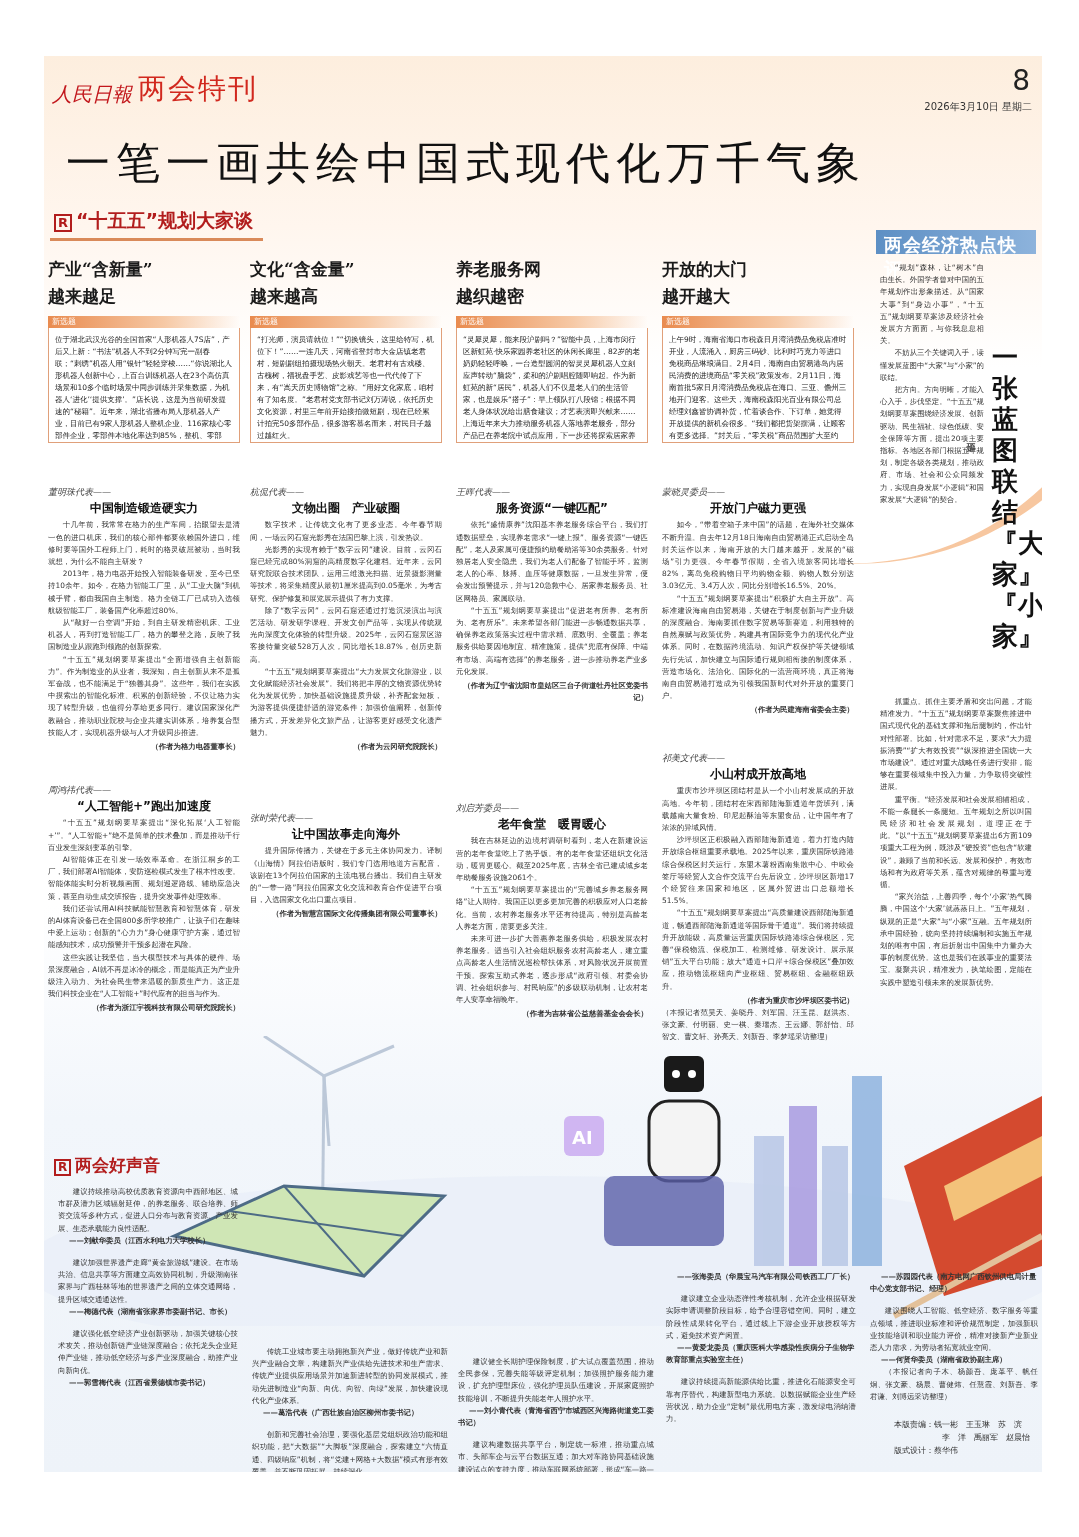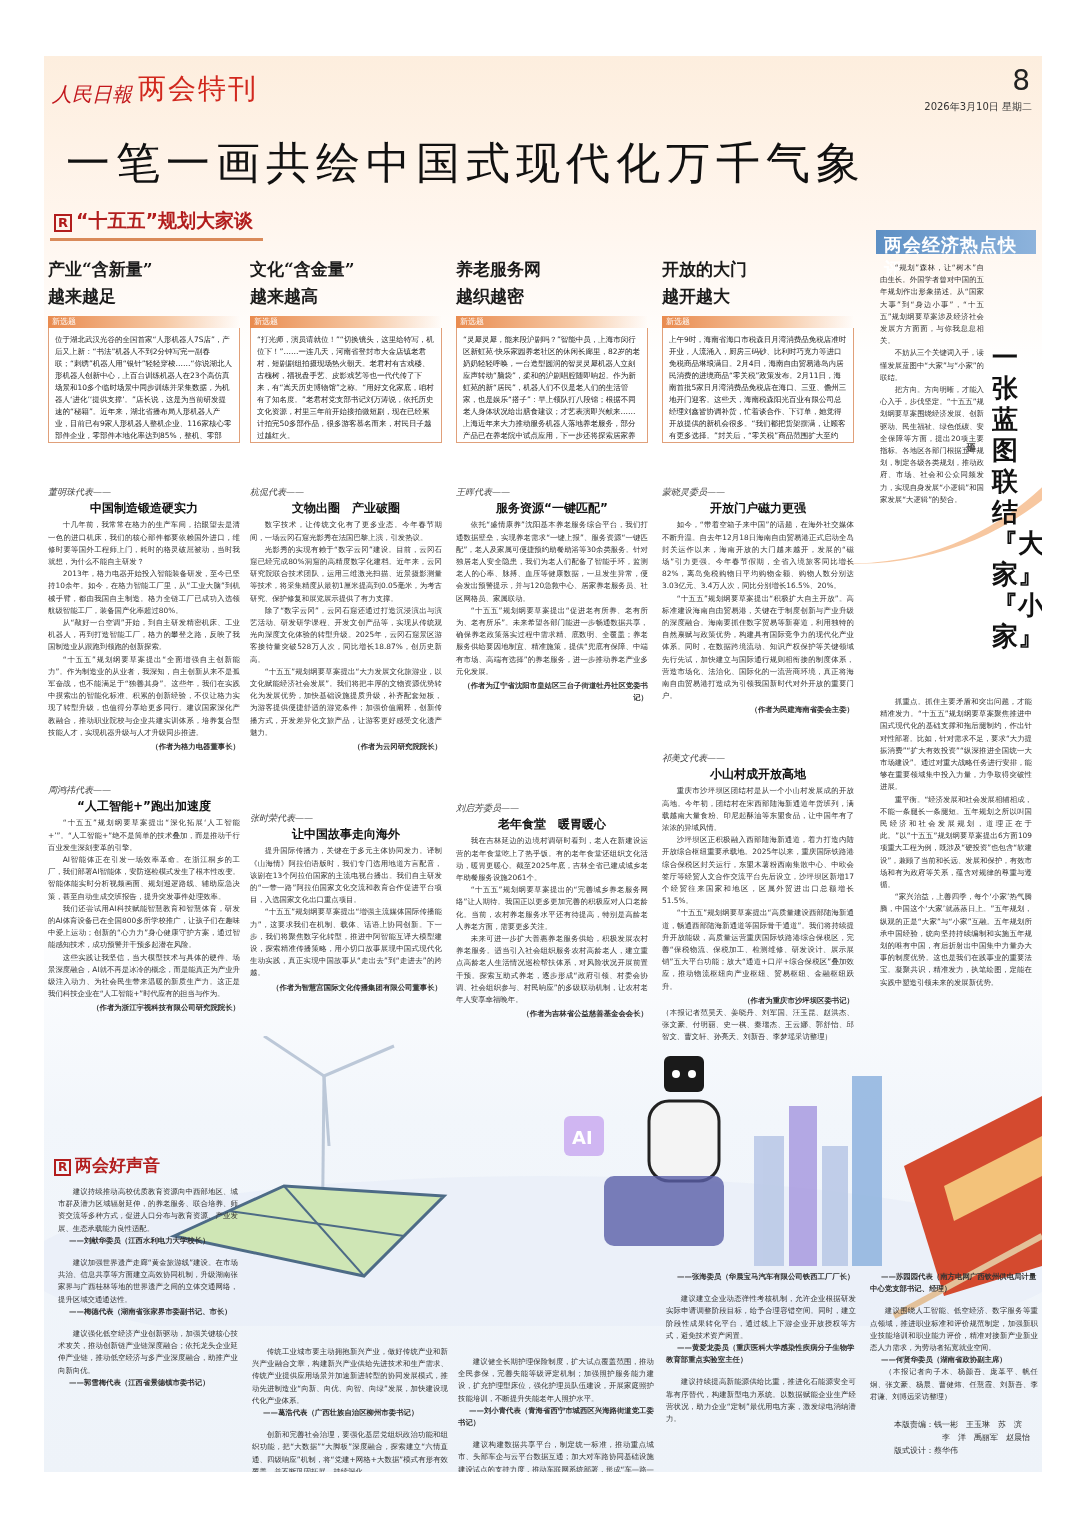--- a/index.html
+++ b/index.html
@@ -118,21 +118,20 @@
     <p>“十五五”规划纲要草案提出“深化拓展‘人工智能+’”。“人工智能+”绝不是简单的技术叠加，而是推动千行百业发生深刻变革的引擎。</p>
     <p>AI智能体正在引发一场效率革命。在浙江桐乡的工厂，我们部署AI智能体，安防巡检模式发生了根本性改变。智能体能实时分析视频画面、规划巡逻路线、辅助应急决策，甚至自动生成交班报告，提升突发事件处理效率。</p>
     <p>我们还尝试用AI科技赋能智慧教育和智慧体育，研发的AI体育设备已在全国800多所学校推广，让孩子们在趣味中爱上运动；创新的“心力力”身心健康守护方案，通过智能感知技术，成功预警并干预多起潜在风险。</p>
     <p>这些实践让我坚信，当大模型技术与具体的硬件、场景深度融合，AI就不再是冰冷的概念，而是能真正为产业升级注入动力、为社会民生带来温暖的新质生产力。这正是我们科技企业在“人工智能+”时代应有的担当与作为。</p>
     <div class="author">（作者为浙江宇视科技有限公司研究院院长）</div>
   </div>
   <div class="col" style="left:206px;top:756px">
     <div class="byline">张时荣代表——</div>
     <h3>让中国故事走向海外</h3>
     <p>提升国际传播力，关键在于多元主体协同发力。译制《山海情》阿拉伯语版时，我们专门选用地道方言配音，该剧在13个阿拉伯国家的主流电视台播出。我们自主研发的“一带一路”阿拉伯国家文化交流和教育合作促进平台项目，入选国家文化出口重点项目。</p>
-    <p>“十五五”规划纲要草案提出“增强主流媒体国际传播能力”，这要求我们在机制、载体、话语上协同创新。下一步，我们将聚焦数字化转型，推进中阿智能互译大模型建设，探索精准传播策略，用小切口故事展现中国式现代化生动实践，真正实现中国故事从“走出去”到“走进去”的跨越。</p>
     <div class="author">（作者为智慧宫国际文化传播集团有限公司董事长）</div>
   </div>
   <div class="col" style="left:412px;top:746px">
     <div class="byline">刘启芳委员——</div>
     <h3>老年食堂　暖胃暖心</h3>
     <p>我在吉林延边的边境村调研时看到，老人在新建设运营的老年食堂吃上了热乎饭。有的老年食堂还组织文化活动，暖胃更暖心。截至2025年底，吉林全省已建成城乡老年助餐服务设施2061个。</p>
     <p>“十五五”规划纲要草案提出的“完善城乡养老服务网络”让人期待。我国正以更多更加完善的积极应对人口老龄化。当前，农村养老服务水平还有待提高，特别是高龄老人养老方面，需要更多关注。</p>
     <p>未来可进一步扩大普惠养老服务供给，积极发展农村养老服务。适当引入社会组织服务农村高龄老人，建立重点高龄老人生活情况巡检帮扶体系，对风险状况开展前置干预。探索互助式养老，逐步形成“政府引领、村委会协调、社会组织参与、村民响应”的多级联动机制，让农村老年人安享幸福晚年。</p>
     <div class="author">（作者为吉林省公益慈善基金会会长）</div>
   </div>

